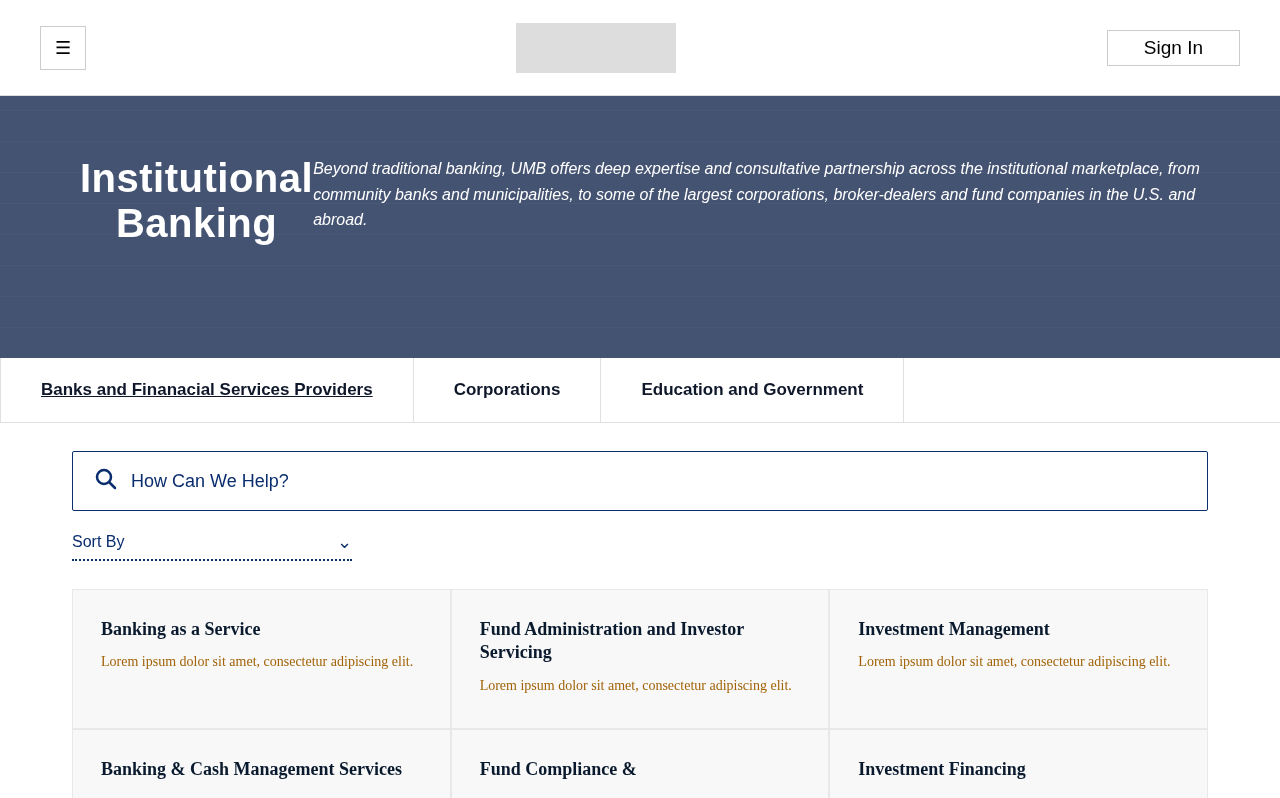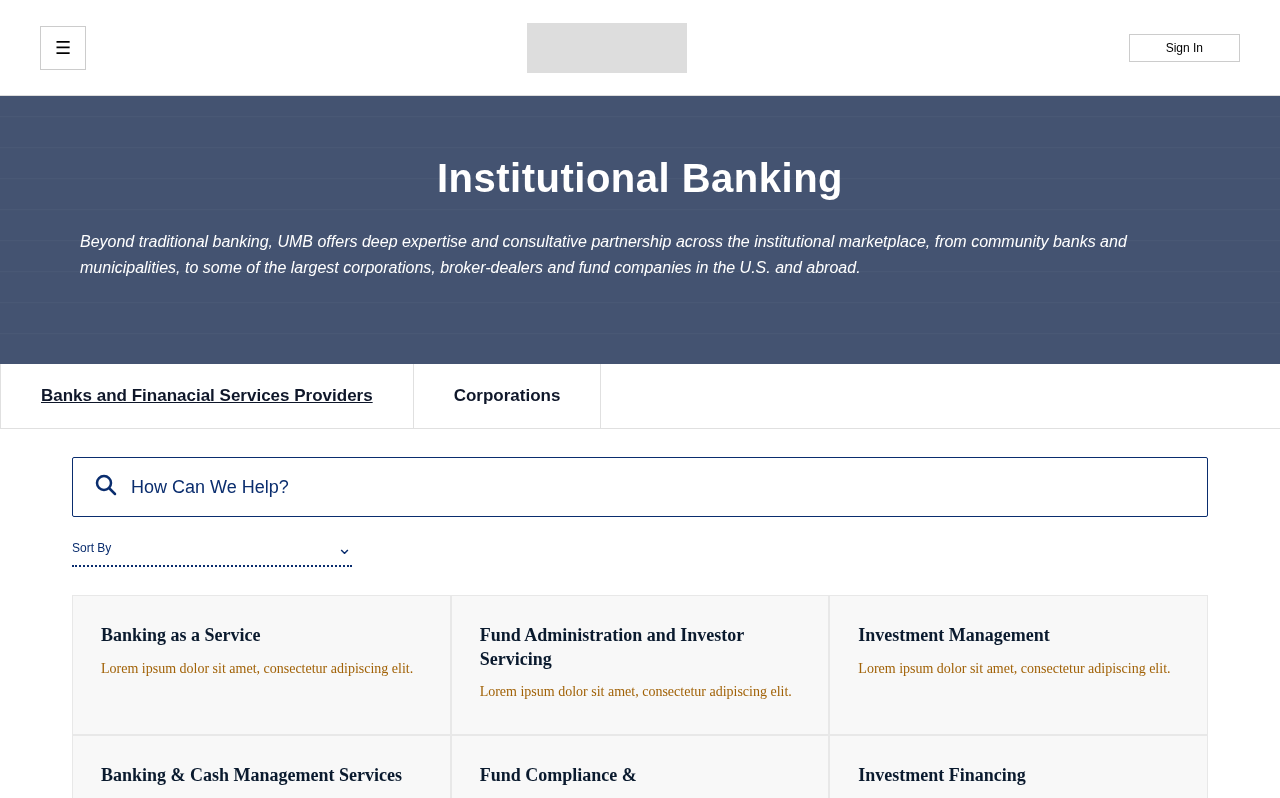--- a/index.html
+++ b/index.html
@@ -24,35 +24,35 @@
     }
     .logo-placeholder {
       width: 160px;
       height: 50px;
       background: #ddd;
     }
     .sign-in-btn {
       border: 1px solid #ccc;
       background: #fff;
       padding: 6px 36px;
-      font-size: 12px;
+      font-size: 19px;
       cursor: pointer;
       font-weight: 400;
     }
 
     
     .hero {
       background: linear-gradient(rgba(0,30,80,0.7), rgba(0,30,80,0.7)), #1a3a5c;
       background-size: cover;
       background-position: center;
       padding: 60px 80px 84px 80px;
       color: #fff;
       min-height: 240px;
       display: flex;
-      flex-direction: column;
+      flex-direction: row;
       justify-content: space-between;
     }
     .hero h1 {
       font-size: 40px;
       font-weight: 700;
       text-align: center;
       margin-bottom: 28px;
       letter-spacing: 0.5px;
     }
     .hero p {
@@ -123,21 +123,21 @@
     .sort-dropdown {
       display: flex;
       align-items: center;
       justify-content: space-between;
       width: 280px;
       border-bottom: 2px dotted #0a2d6e;
       padding-bottom: 6px;
       cursor: pointer;
     }
     .sort-label {
-      font-size: 12px;
+      font-size: 16px;
       color: #0a2d6e;
       font-weight: 500;
     }
     .sort-chevron {
       font-size: 18px;
       color: #0a2d6e;
     }
 
     
     .cards-section {
@@ -191,20 +191,21 @@
 </header>
 
 <section class="hero hero-overlay">
   <h1>Institutional Banking</h1>
   <p>Beyond traditional banking, UMB offers deep expertise and consultative partnership across the institutional marketplace, from community banks and municipalities, to some of the largest corporations, broker-dealers and fund companies in the U.S. and abroad.</p>
 </section>
 
 <nav class="tabs">
   <a class="tab active">Banks and Finanacial Services Providers</a>
   <a class="tab">Corporations</a>
+  <a class="tab">Education and Government</a>
 </nav>
 
 <div class="search-section">
   <div class="search-box">
     <span class="search-icon-wrap">
       <svg width="24" height="24" viewBox="0 0 24 24" fill="none" stroke="#0a2d6e" stroke-width="2.5" stroke-linecap="round" stroke-linejoin="round">
         <circle cx="11" cy="11" r="7"></circle>
         <line x1="16.5" y1="16.5" x2="22" y2="22"></line>
       </svg>
     </span>

